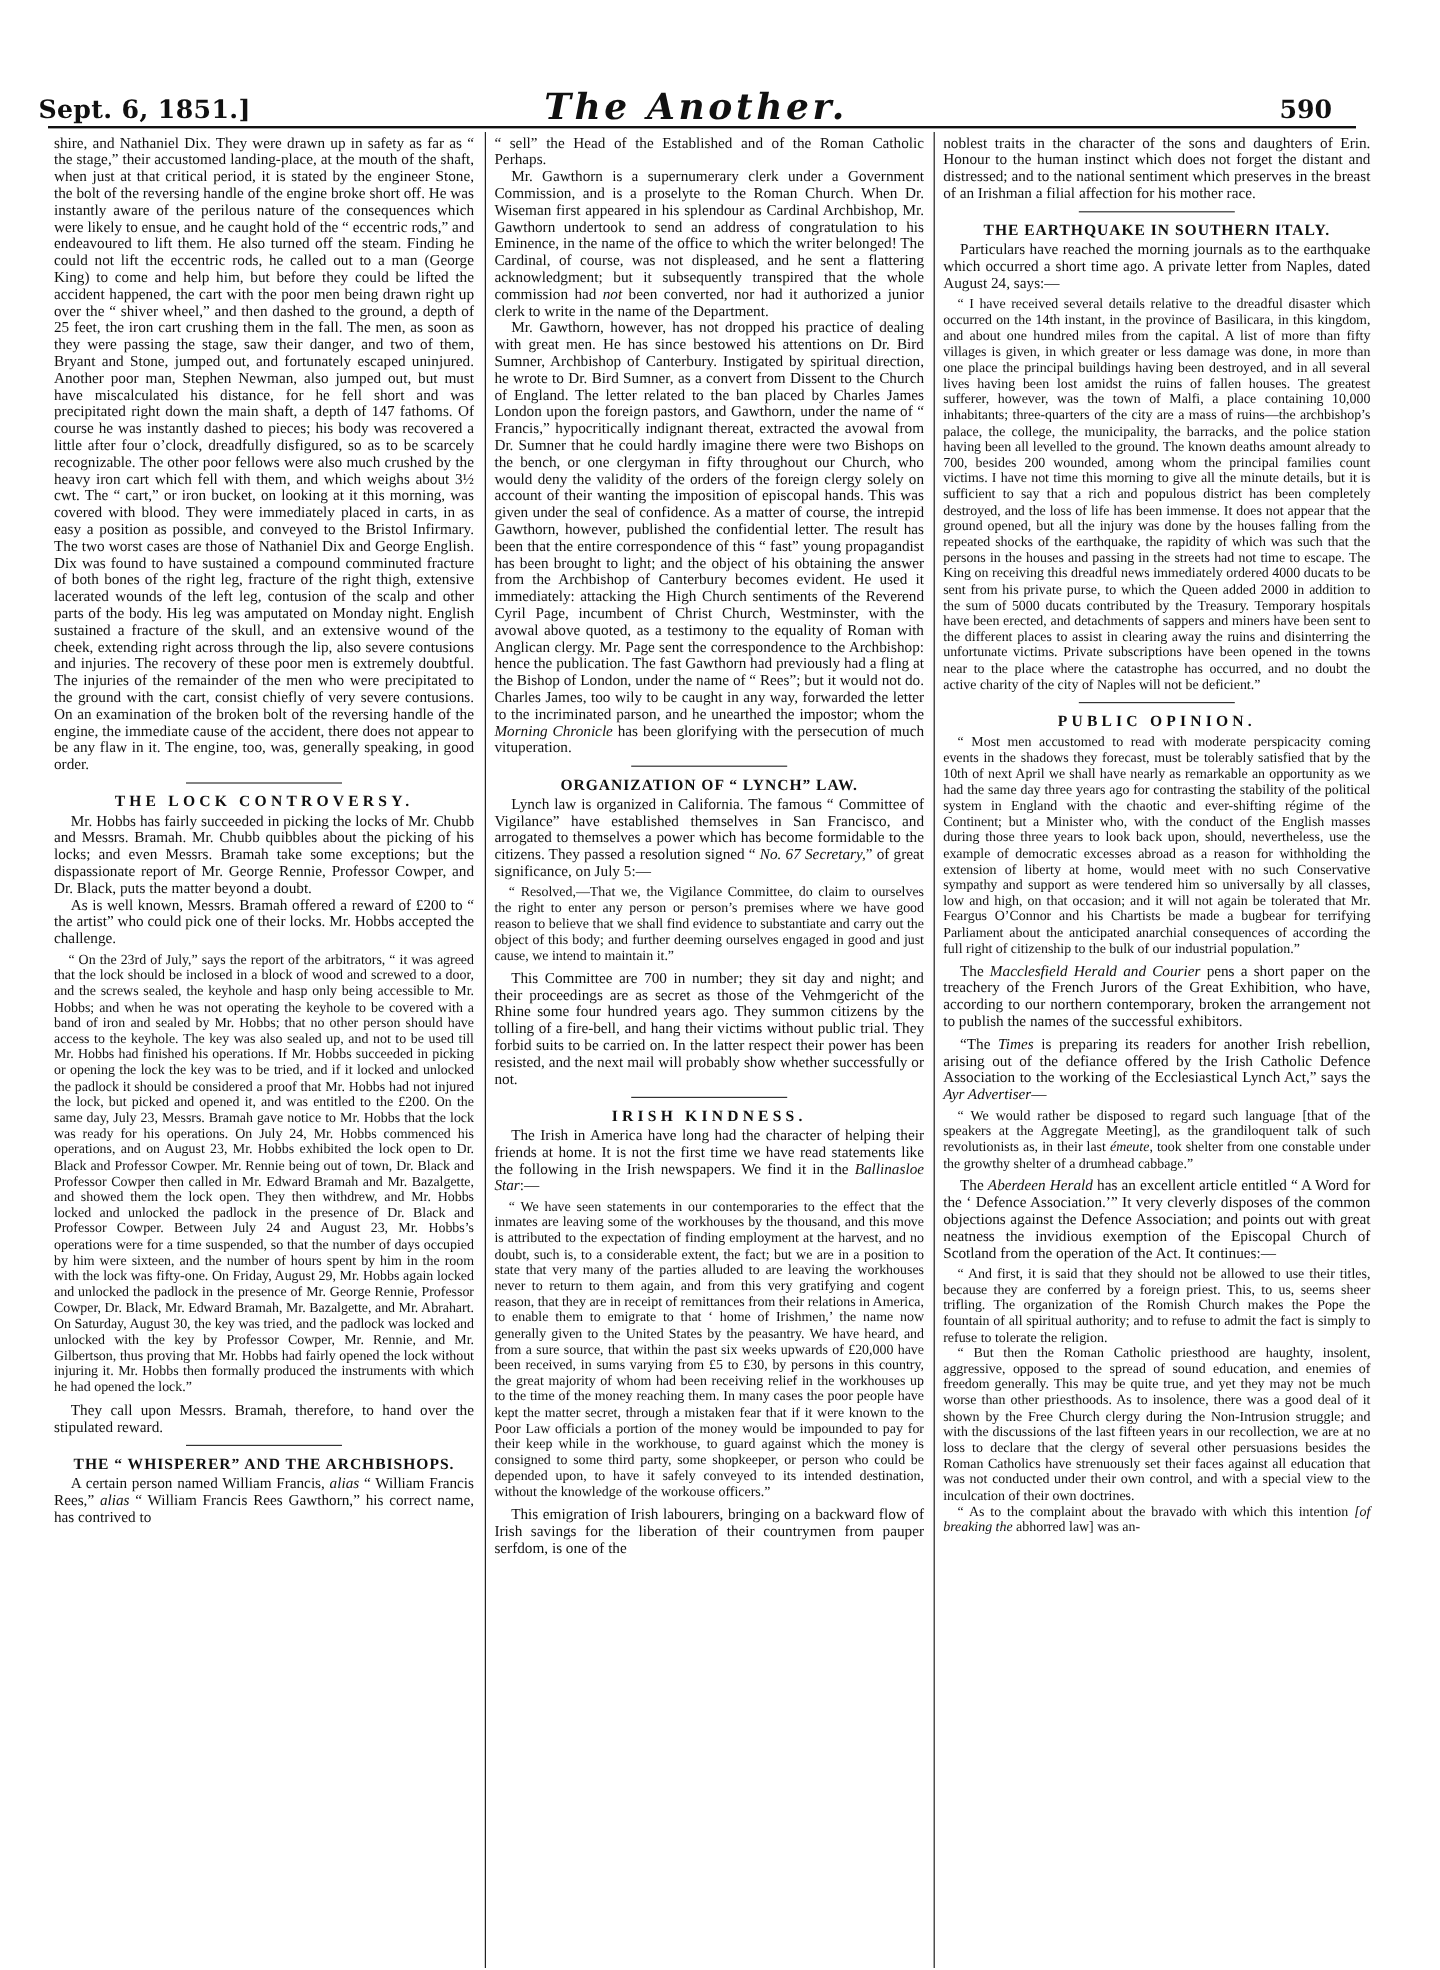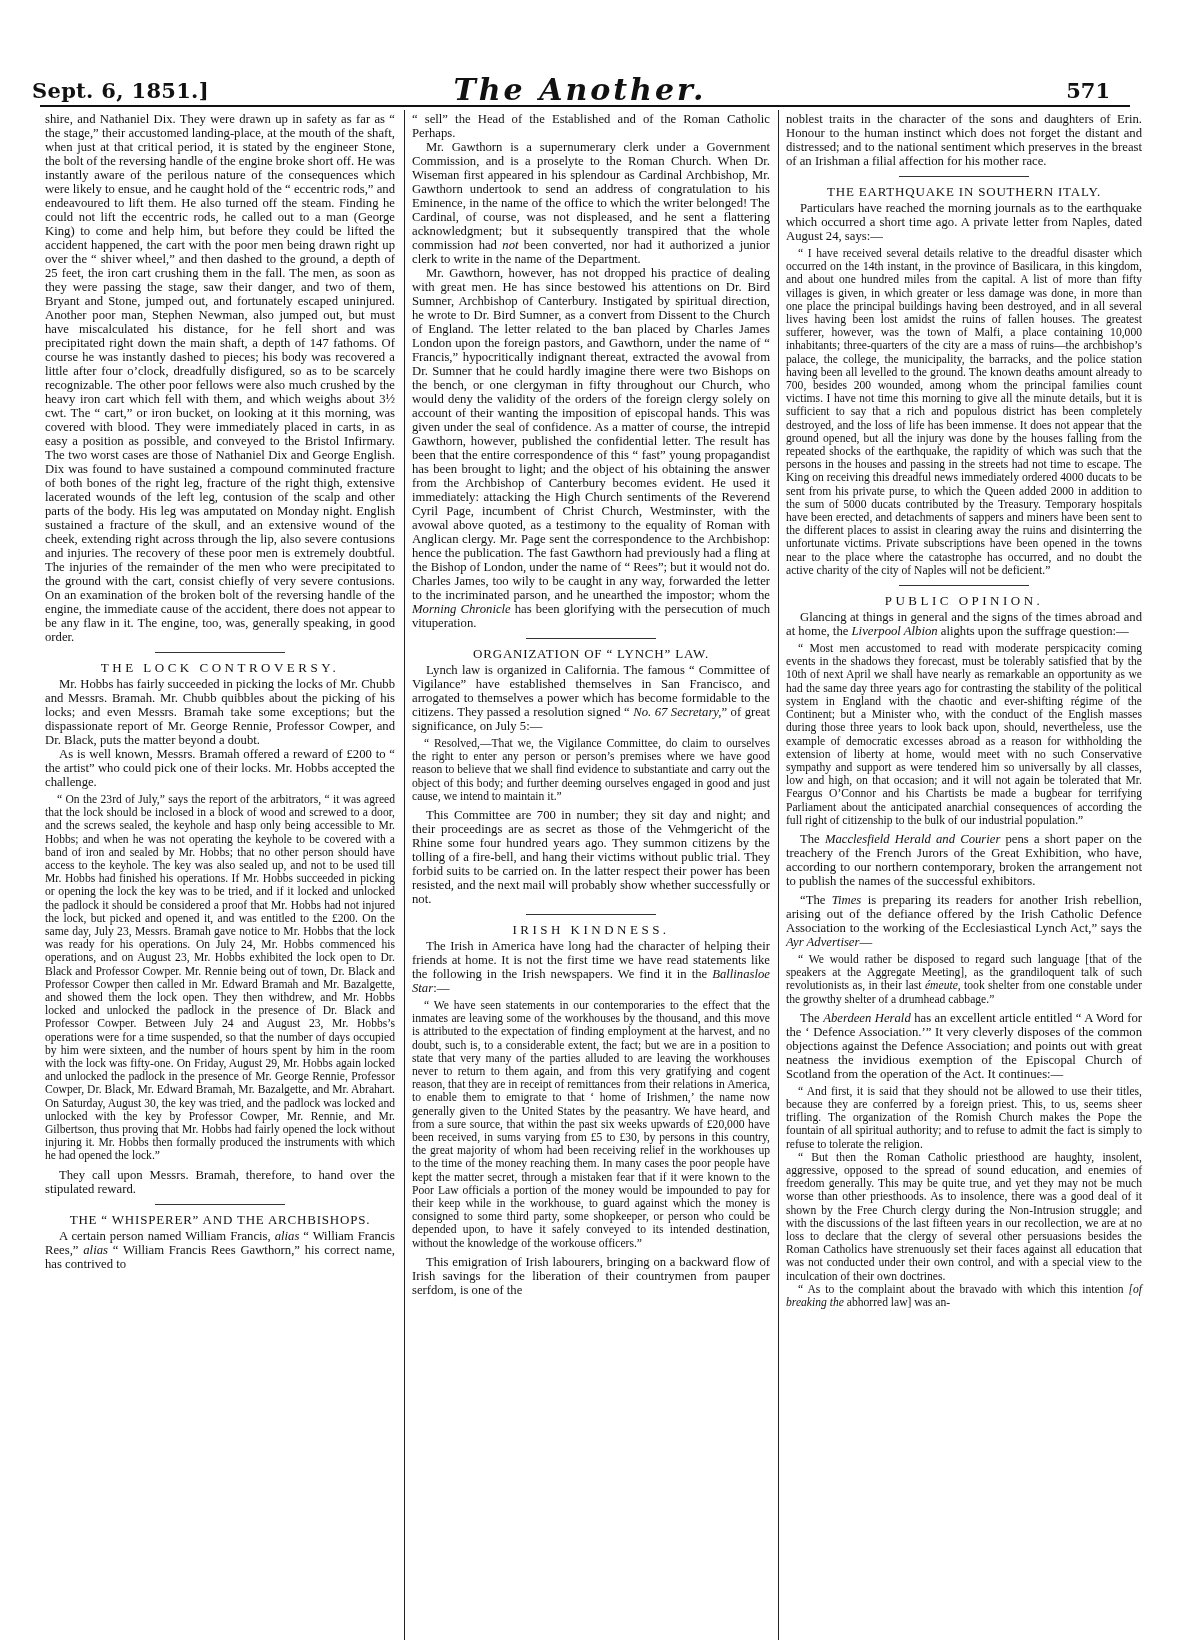--- a/index.html
+++ b/index.html
@@ -15,34 +15,34 @@
     .col2 { left: 412px; width: 358px; }
     .col3 { left: 786px; width: 356px; }
     .vrule { position: absolute; top: 110px; width: 1px; background: #222; }
     .vrule1 { left: 404px; height: 1530px; }
     .vrule2 { left: 778px; height: 1530px; }
     p { margin: 0; text-indent: 14px; }
     p.noindent { text-indent: 0; }
     .quote { font-size: 11.6px; line-height: 13.2px; margin-top: 4px; }
     .quote p { text-indent: 12px; }
     .sep { width: 130px; height: 1px; background: #333; margin: 8px auto 8px auto; }
-    h2 { margin: 0 0 2px 0; font-family: "Liberation Serif", serif; font-weight: normal; font-size: 13px; text-align: center; letter-spacing: 3.5px; }
+    h2 { margin: 0 0 2px 0; font-family: "Liberation Serif", serif; font-weight: bold; font-size: 13px; text-align: center; letter-spacing: 3.5px; }
     h2.tight { letter-spacing: 0.8px; }
     em { font-style: italic; }
     .spacer { height: 5px; }
   </style>
 </head>
 <body>
 
 <div class="page"></div>
 
 <div class="masthead">
   <span class="mh-date">Sept. 6, 1851.]</span>
   <span class="mh-title">The Another.</span>
-  <span class="mh-page">571</span>
+  <span class="mh-page">590</span>
 </div>
 <div class="top-rule"></div>
 <div class="vrule vrule1"></div>
 <div class="vrule vrule2"></div>
 
 <div class="col col1">
   <section>
     <p class="noindent">shire, and Nathaniel Dix. They were drawn up in safety as far as “ the stage,” their accustomed landing-place, at the mouth of the shaft, when just at that critical period, it is stated by the engineer Stone, the bolt of the reversing handle of the engine broke short off. He was instantly aware of the perilous nature of the consequences which were likely to ensue, and he caught hold of the “ eccentric rods,” and endeavoured to lift them. He also turned off the steam. Finding he could not lift the eccentric rods, he called out to a man (George King) to come and help him, but before they could be lifted the accident happened, the cart with the poor men being drawn right up over the “ shiver wheel,” and then dashed to the ground, a depth of 25 feet, the iron cart crushing them in the fall. The men, as soon as they were passing the stage, saw their danger, and two of them, Bryant and Stone, jumped out, and fortunately escaped uninjured. Another poor man, Stephen Newman, also jumped out, but must have miscalculated his distance, for he fell short and was precipitated right down the main shaft, a depth of 147 fathoms. Of course he was instantly dashed to pieces; his body was recovered a little after four o’clock, dreadfully disfigured, so as to be scarcely recognizable. The other poor fellows were also much crushed by the heavy iron cart which fell with them, and which weighs about 3½ cwt. The “ cart,” or iron bucket, on looking at it this morning, was covered with blood. They were immediately placed in carts, in as easy a position as possible, and conveyed to the Bristol Infirmary. The two worst cases are those of Nathaniel Dix and George English. Dix was found to have sustained a compound comminuted fracture of both bones of the right leg, fracture of the right thigh, extensive lacerated wounds of the left leg, contusion of the scalp and other parts of the body. His leg was amputated on Monday night. English sustained a fracture of the skull, and an extensive wound of the cheek, extending right across through the lip, also severe contusions and injuries. The recovery of these poor men is extremely doubtful. The injuries of the remainder of the men who were precipitated to the ground with the cart, consist chiefly of very severe contusions. On an examination of the broken bolt of the reversing handle of the engine, the immediate cause of the accident, there does not appear to be any flaw in it. The engine, too, was, generally speaking, in good order.</p>
   </section>
   <div class="sep"></div>
@@ -99,21 +99,20 @@
   <section>
     <h2 class="tight">THE EARTHQUAKE IN SOUTHERN ITALY.</h2>
     <p>Particulars have reached the morning journals as to the earthquake which occurred a short time ago. A private letter from Naples, dated August 24, says:—</p>
     <div class="quote">
       <p>“ I have received several details relative to the dreadful disaster which occurred on the 14th instant, in the province of Basilicara, in this kingdom, and about one hundred miles from the capital. A list of more than fifty villages is given, in which greater or less damage was done, in more than one place the principal buildings having been destroyed, and in all several lives having been lost amidst the ruins of fallen houses. The greatest sufferer, however, was the town of Malfi, a place containing 10,000 inhabitants; three-quarters of the city are a mass of ruins—the archbishop’s palace, the college, the municipality, the barracks, and the police station having been all levelled to the ground. The known deaths amount already to 700, besides 200 wounded, among whom the principal families count victims. I have not time this morning to give all the minute details, but it is sufficient to say that a rich and populous district has been completely destroyed, and the loss of life has been immense. It does not appear that the ground opened, but all the injury was done by the houses falling from the repeated shocks of the earthquake, the rapidity of which was such that the persons in the houses and passing in the streets had not time to escape. The King on receiving this dreadful news immediately ordered 4000 ducats to be sent from his private purse, to which the Queen added 2000 in addition to the sum of 5000 ducats contributed by the Treasury. Temporary hospitals have been erected, and detachments of sappers and miners have been sent to the different places to assist in clearing away the ruins and disinterring the unfortunate victims. Private subscriptions have been opened in the towns near to the place where the catastrophe has occurred, and no doubt the active charity of the city of Naples will not be deficient.”</p>
     </div>
   </section>
   <div class="sep"></div>
   <section>
     <h2>PUBLIC OPINION.</h2>
-    <p><span>Glancing at things in general and the signs of the times abroad and at home, the </span><em>Liverpool Albion</em><span> alights upon the suffrage question:—</span></p>
     <div class="quote">
       <p>“ Most men accustomed to read with moderate perspicacity coming events in the shadows they forecast, must be tolerably satisfied that by the 10th of next April we shall have nearly as remarkable an opportunity as we had the same day three years ago for contrasting the stability of the political system in England with the chaotic and ever-shifting régime of the Continent; but a Minister who, with the conduct of the English masses during those three years to look back upon, should, nevertheless, use the example of democratic excesses abroad as a reason for withholding the extension of liberty at home, would meet with no such Conservative sympathy and support as were tendered him so universally by all classes, low and high, on that occasion; and it will not again be tolerated that Mr. Feargus O’Connor and his Chartists be made a bugbear for terrifying Parliament about the anticipated anarchial consequences of according the full right of citizenship to the bulk of our industrial population.”</p>
     </div>
     <div class="spacer"></div>
     <p><span>The </span><em>Macclesfield Herald and Courier</em><span> pens a short paper on the treachery of the French Jurors of the Great Exhibition, who have, according to our northern contemporary, broken the arrangement not to publish the names of the successful exhibitors.</span></p>
     <div class="spacer"></div>
     <p><span>“The </span><em>Times</em><span> is preparing its readers for another Irish rebellion, arising out of the defiance offered by the Irish Catholic Defence Association to the working of the Ecclesiastical Lynch Act,” says the </span><em>Ayr Advertiser</em><span>—</span></p>
     <div class="quote">
       <p><span>“ We would rather be disposed to regard such language [that of the speakers at the Aggregate Meeting], as the grandiloquent talk of such revolutionists as, in their last </span><em>émeute</em><span>, took shelter from one constable under the growthy shelter of a drumhead cabbage.”</span></p>
     </div>

